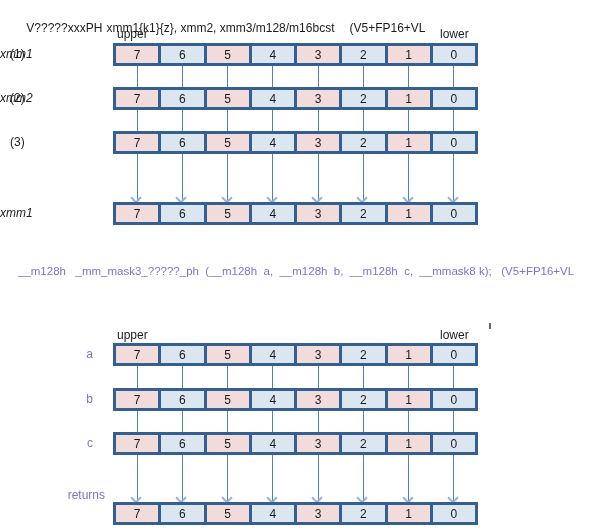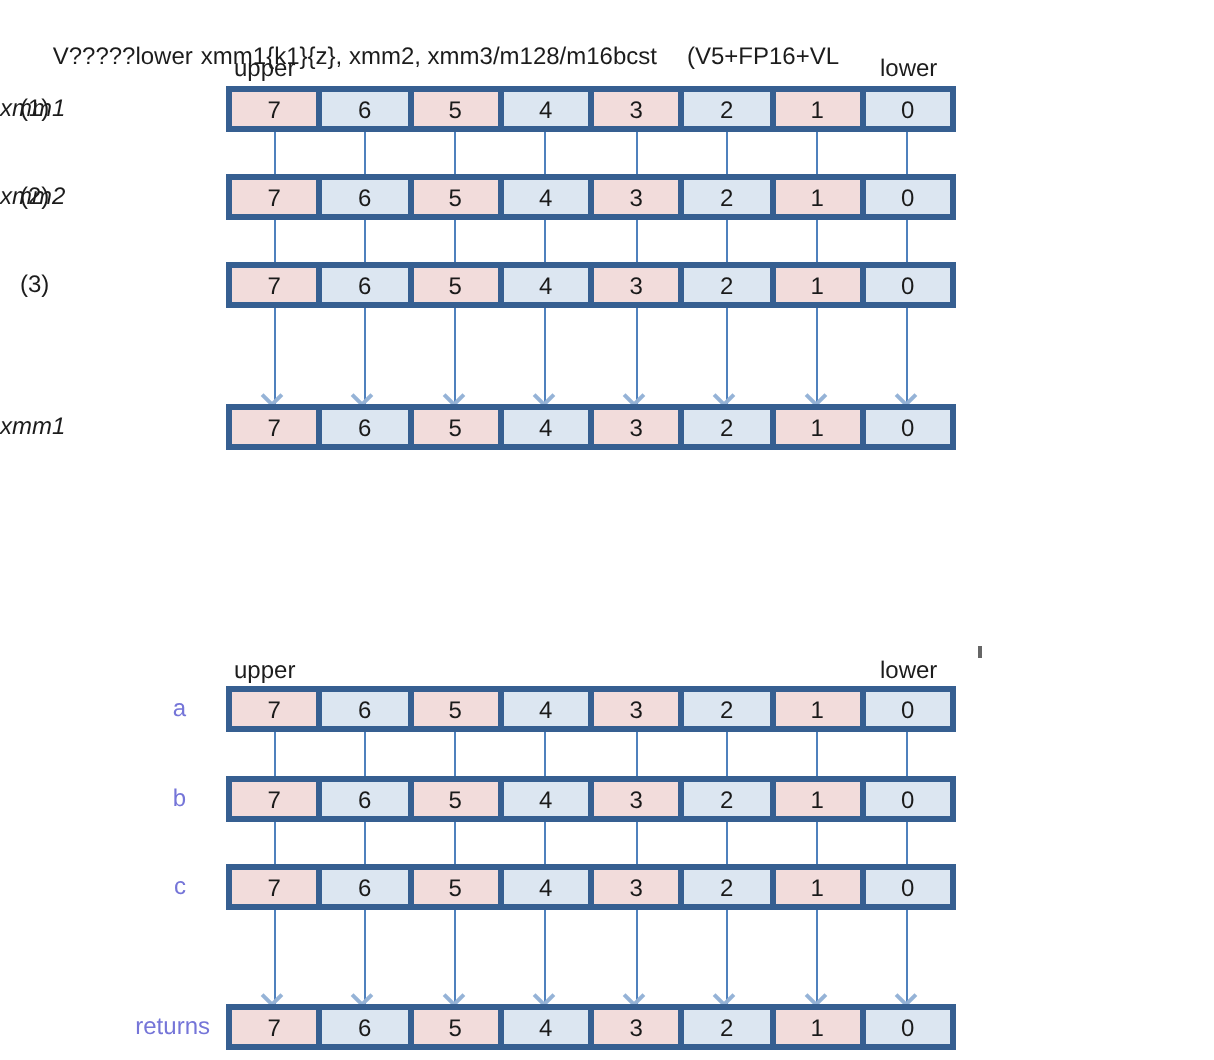--- a/index.html
+++ b/index.html
@@ -36,21 +36,21 @@
   .intrinsic{font-size:11.5px;line-height:18px;color:#7575d8;white-space:pre;}
 
   .stray{position:absolute;left:489px;top:323px;width:2px;height:6px;background:#666;}
 </style>
 </head>
 <body>
 
 <div id="screen">
 
   <div class="title">
-    <span>V?????lower</span><span class="ops">xmm1{k1}{z}, xmm2, xmm3/m128/m16bcst</span><span class="cpuid">(V5+FP16+VL</span>
+    <span>V?????xxxPH</span><span class="ops">xmm1{k1}{z}, xmm2, xmm3/m128/m16bcst</span><span class="cpuid">(V5+FP16+VL</span>
   </div>
 
   <div class="endlab" style="left:117px;top:27px">upper</div>
   <div class="endlab" style="left:440px;top:27px">lower</div>
 
   <div class="rowindex" style="top:43px">(1)</div>
   <div class="rowname" style="top:43px">xmm1</div>
   <div class="register" style="top:43px">
       <div class="cell pink">7</div>
       <div class="cell blu">6</div>
@@ -134,20 +134,21 @@
       <div class="cell blu">6</div>
       <div class="cell pink">5</div>
       <div class="cell blu">4</div>
       <div class="cell pink">3</div>
       <div class="cell blu">2</div>
       <div class="cell pink">1</div>
       <div class="cell blu">0</div>
     </div>
 
   <div class="intrinsics">
+    <div class="intrinsic">__m128h   _mm_mask3_?????_ph  (__m128h  a,  __m128h  b,  __m128h  c,  __mmask8 k);   (V5+FP16+VL</div>
   </div>
 
   <div class="stray"></div>
 
   <div class="endlab" style="left:117px;top:328px">upper</div>
   <div class="endlab" style="left:440px;top:328px">lower</div>
 
   <div class="lowname pad" style="top:343px">a</div>
   <div class="register" style="top:343px">
       <div class="cell pink">7</div>
@@ -218,21 +219,21 @@
       <div class="vline" style="left: calc(56.2% - 0.5px); background: rgb(79, 129, 189);"></div>
       <div class="chev" style="left: calc(56.2% - 5px); border-right-color: rgb(149, 179, 215); border-bottom-color: rgb(149, 179, 215);"></div>
       <div class="vline" style="left: calc(68.6% - 0.5px); background: rgb(79, 129, 189);"></div>
       <div class="chev" style="left: calc(68.6% - 5px); border-right-color: rgb(149, 179, 215); border-bottom-color: rgb(149, 179, 215);"></div>
       <div class="vline" style="left: calc(81% - 0.5px); background: rgb(79, 129, 189);"></div>
       <div class="chev" style="left: calc(81% - 5px); border-right-color: rgb(149, 179, 215); border-bottom-color: rgb(149, 179, 215);"></div>
       <div class="vline" style="left: calc(93.4% - 0.5px); background: rgb(79, 129, 189);"></div>
       <div class="chev" style="left: calc(93.4% - 5px); border-right-color: rgb(149, 179, 215); border-bottom-color: rgb(149, 179, 215);"></div>
     </div>
 
-  <div class="lowname" style="top:502px">returns</div>
+  <div class="lowname" style="top:484px">returns</div>
   <div class="register" style="top:502px">
       <div class="cell pink">7</div>
       <div class="cell blu">6</div>
       <div class="cell pink">5</div>
       <div class="cell blu">4</div>
       <div class="cell pink">3</div>
       <div class="cell blu">2</div>
       <div class="cell pink">1</div>
       <div class="cell blu">0</div>
     </div>

